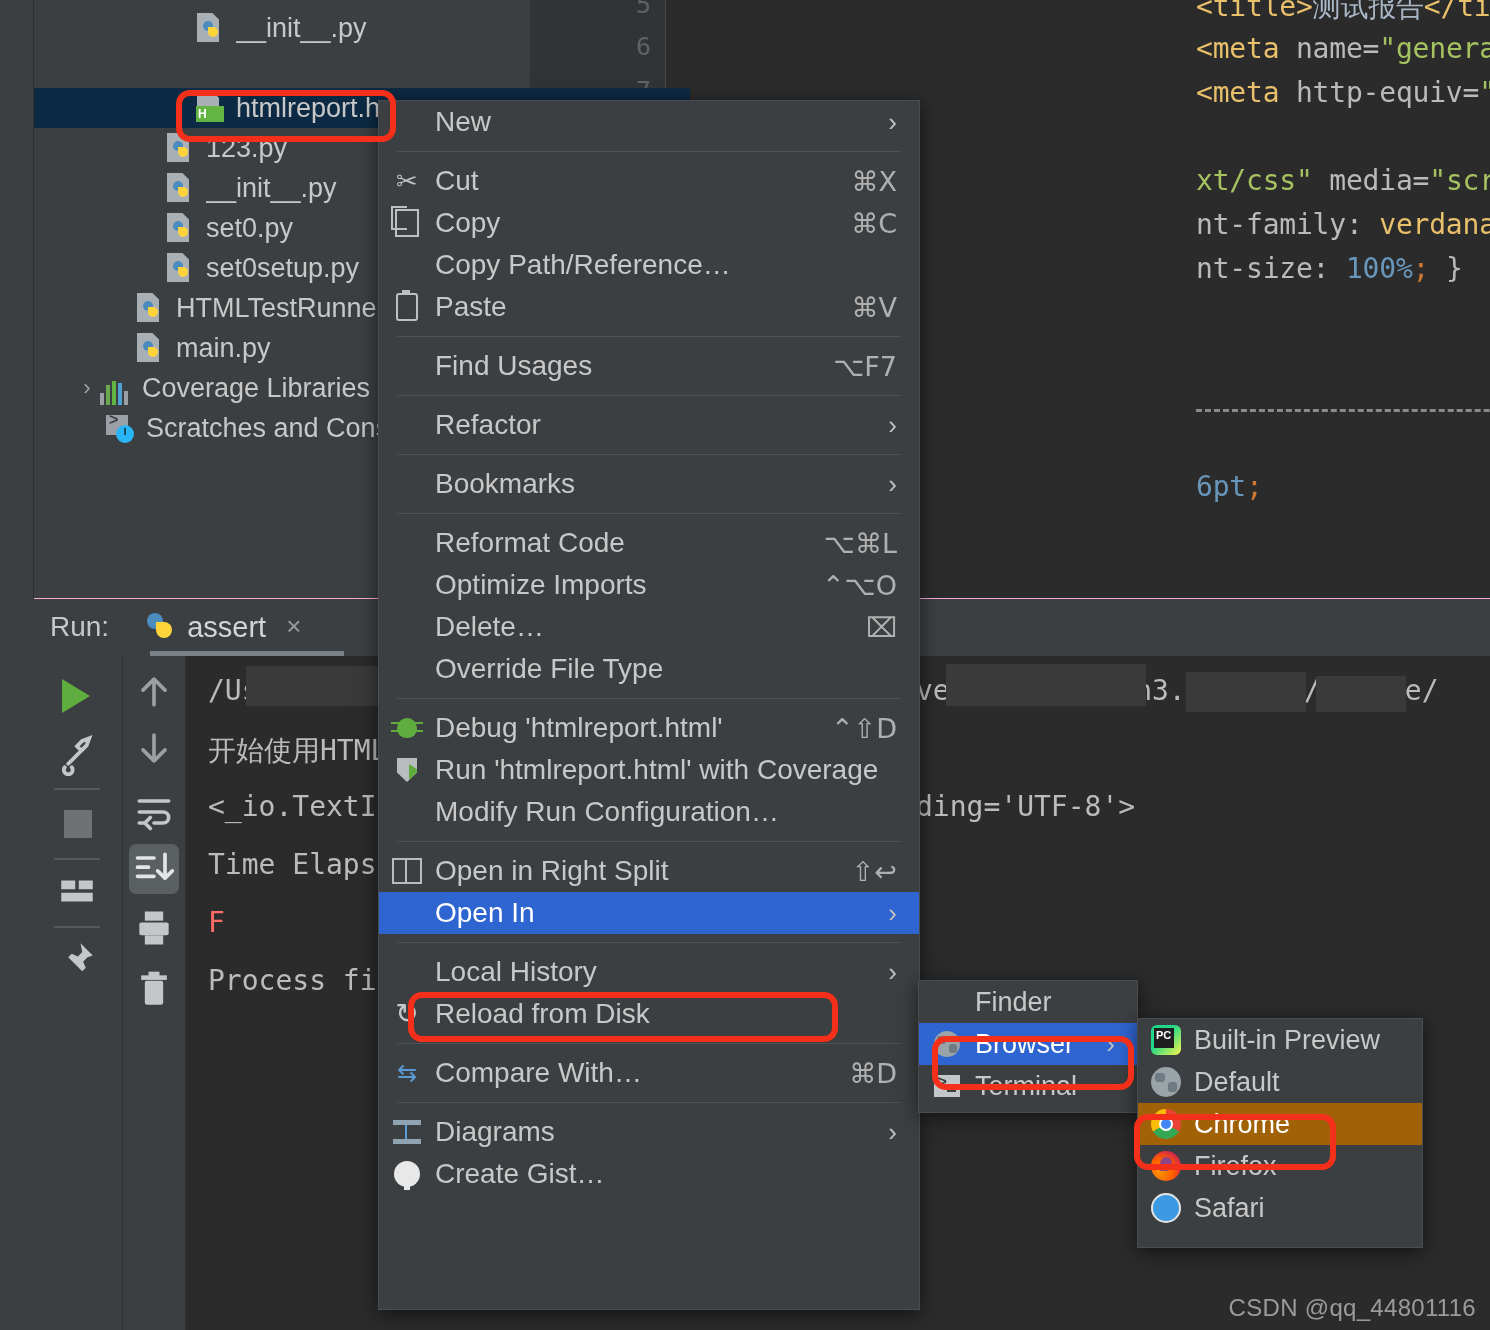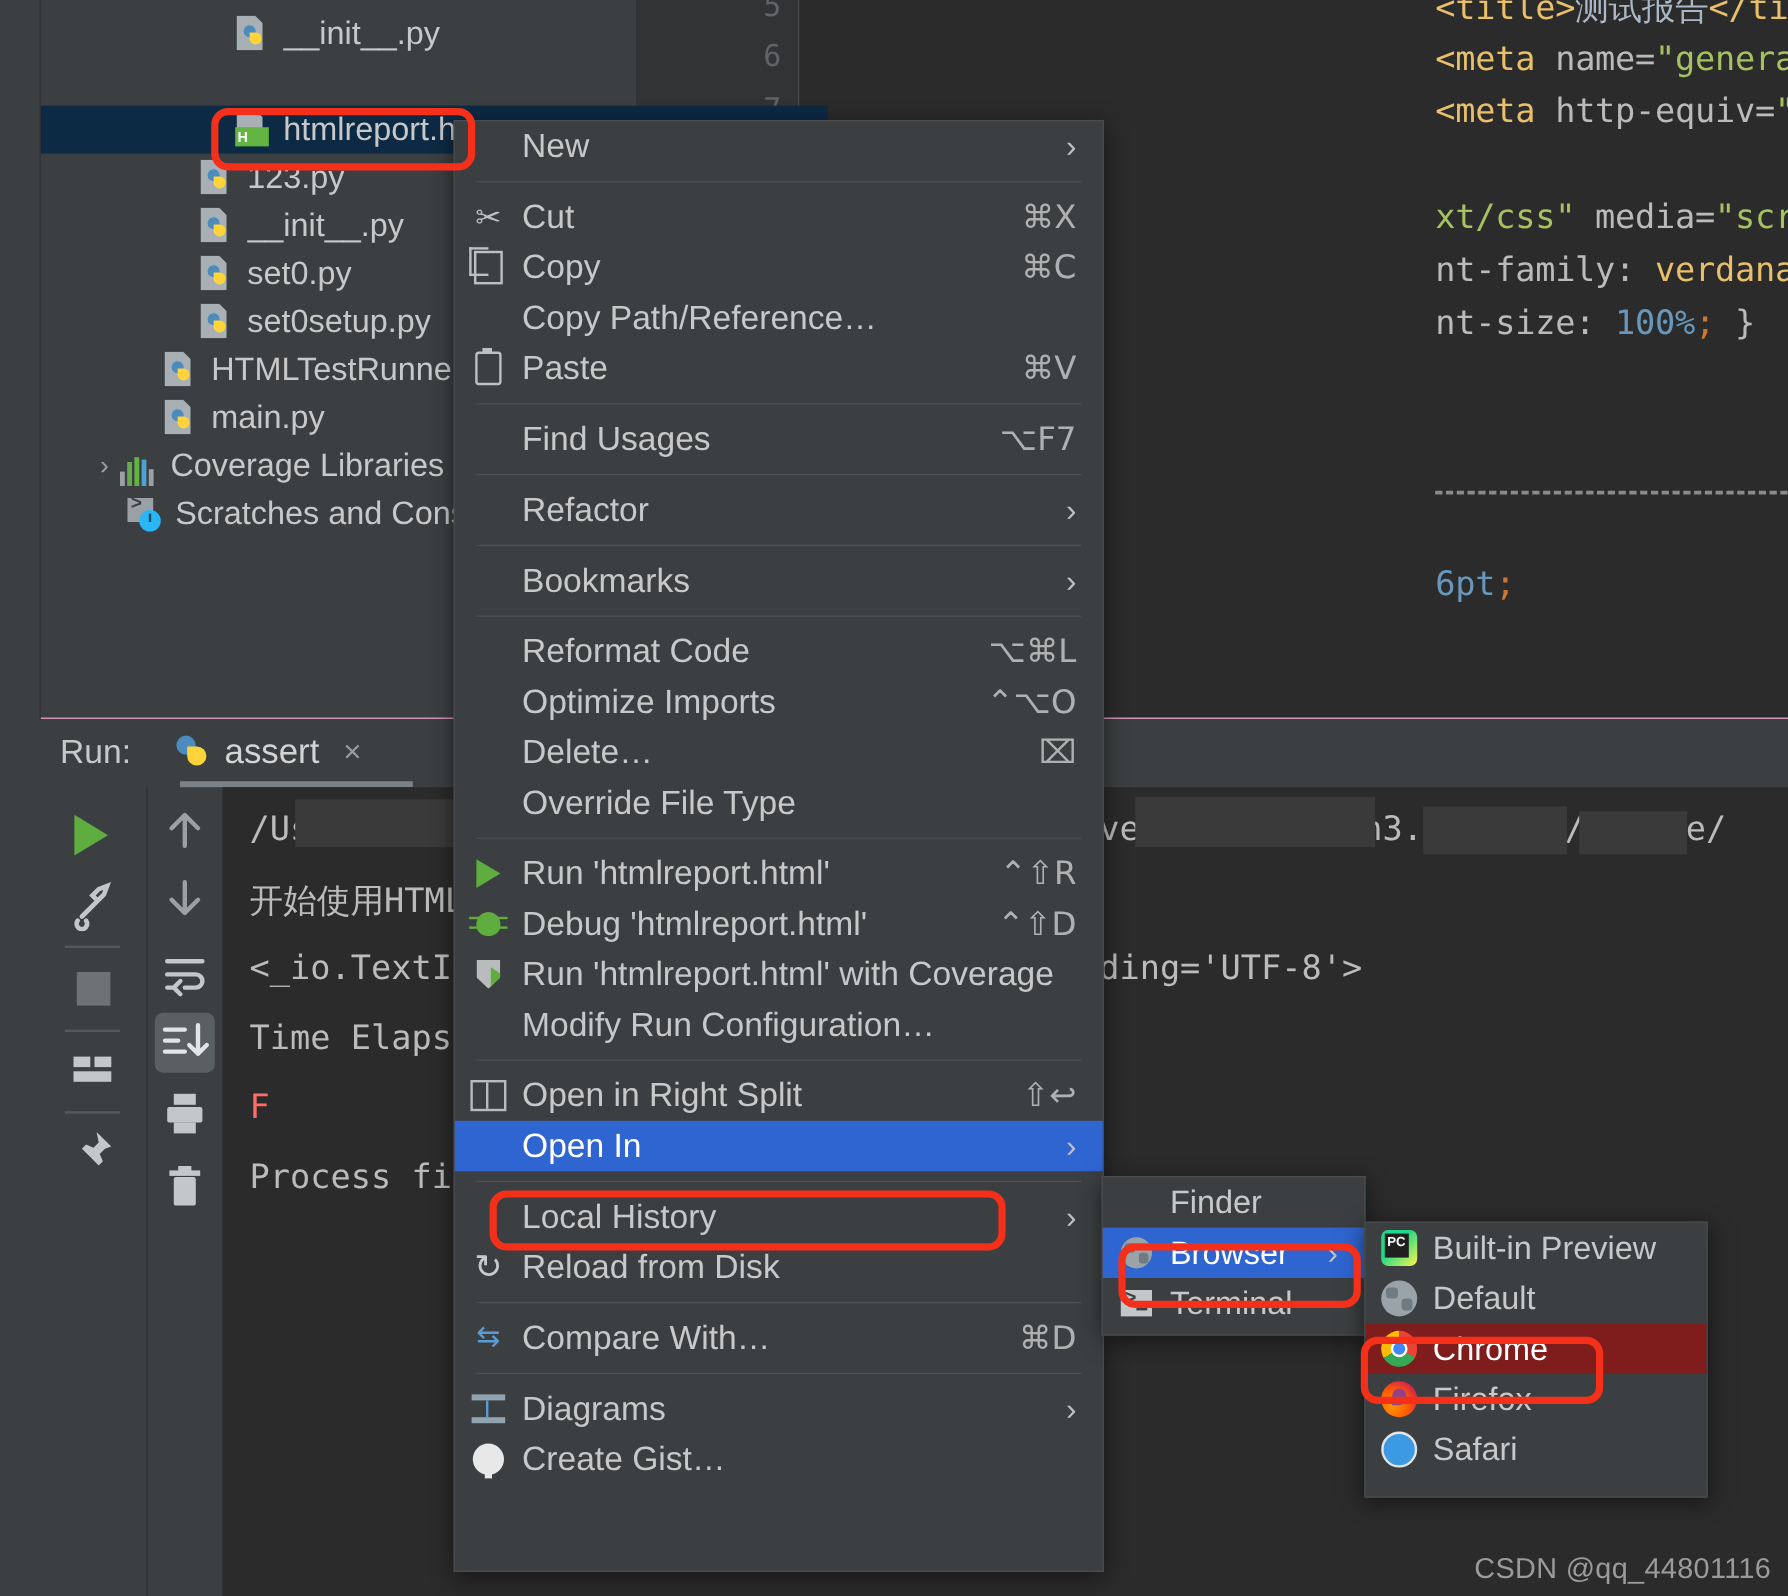--- a/index.html
+++ b/index.html
@@ -130,21 +130,21 @@
   #openin-menu{left:918px;top:980px;width:220px;height:133px;background:#3c3f41;
                box-shadow:0 4px 18px rgba(0,0,0,.55);border:1px solid #4a4d4f;box-sizing:border-box;}
   #openin-menu .mi{height:42px;}
   #openin-menu .m-label{font-size:27px;}
 
   
   #browser-menu{left:1137px;top:1018px;width:286px;height:230px;background:#3c3f41;
                 box-shadow:0 4px 18px rgba(0,0,0,.55);border:1px solid #4a4d4f;box-sizing:border-box;}
   #browser-menu .mi{height:42px;}
   #browser-menu .m-label{font-size:27px;}
-  #browser-menu .mi.sel{background:#7f1d1d;}
+  #browser-menu .mi.sel{background:#a16207;}
 
   
   .bi{width:30px;height:30px;position:relative;border-radius:6px;}
   .bi-pycharm{background:linear-gradient(135deg,#21d789 0%,#21d789 40%,#fcf84a 100%);}
   .bi-pycharm:after{content:"PC";position:absolute;left:3px;top:3px;width:20px;height:20px;background:#1f1f1f;color:#fff;
                     font-size:11px;line-height:11px;font-weight:bold;padding:2px;box-sizing:border-box;font-family:"Liberation Sans",sans-serif;}
   .bi-default{border-radius:50%;background:#9aa3a8;overflow:hidden;}
   .bi-default:before{content:"";position:absolute;left:4px;top:6px;width:10px;height:9px;background:#6f7b82;border-radius:3px;}
   .bi-default:after{content:"";position:absolute;left:17px;top:15px;width:9px;height:10px;background:#6f7b82;border-radius:3px;}
   .bi-chrome{border-radius:50%;background:conic-gradient(#ea4335 0deg 120deg,#34a853 120deg 240deg,#fbbc05 240deg 360deg);}
@@ -432,27 +432,20 @@
       <span class="m-label">Delete…</span>
       <span class="m-short">⌧</span>
     </div>
     <div class="mi">
       <span class="m-ico"></span>
       <span class="m-label">Override File Type</span>
     </div>
     <div class="m-sep"></div>
     <div class="mi">
       <span class="m-ico">
-        <span class="g g-run"></span>
-      </span>
-      <span class="m-label">Run 'htmlreport.html'</span>
-      <span class="m-short">⌃⇧R</span>
-    </div>
-    <div class="mi">
-      <span class="m-ico">
         <span class="g g-debug"></span>
       </span>
       <span class="m-label">Debug 'htmlreport.html'</span>
       <span class="m-short">⌃⇧D</span>
     </div>
     <div class="mi">
       <span class="m-ico">
         <span class="g g-cov"></span>
       </span>
       <span class="m-label">Run 'htmlreport.html' with Coverage</span>

